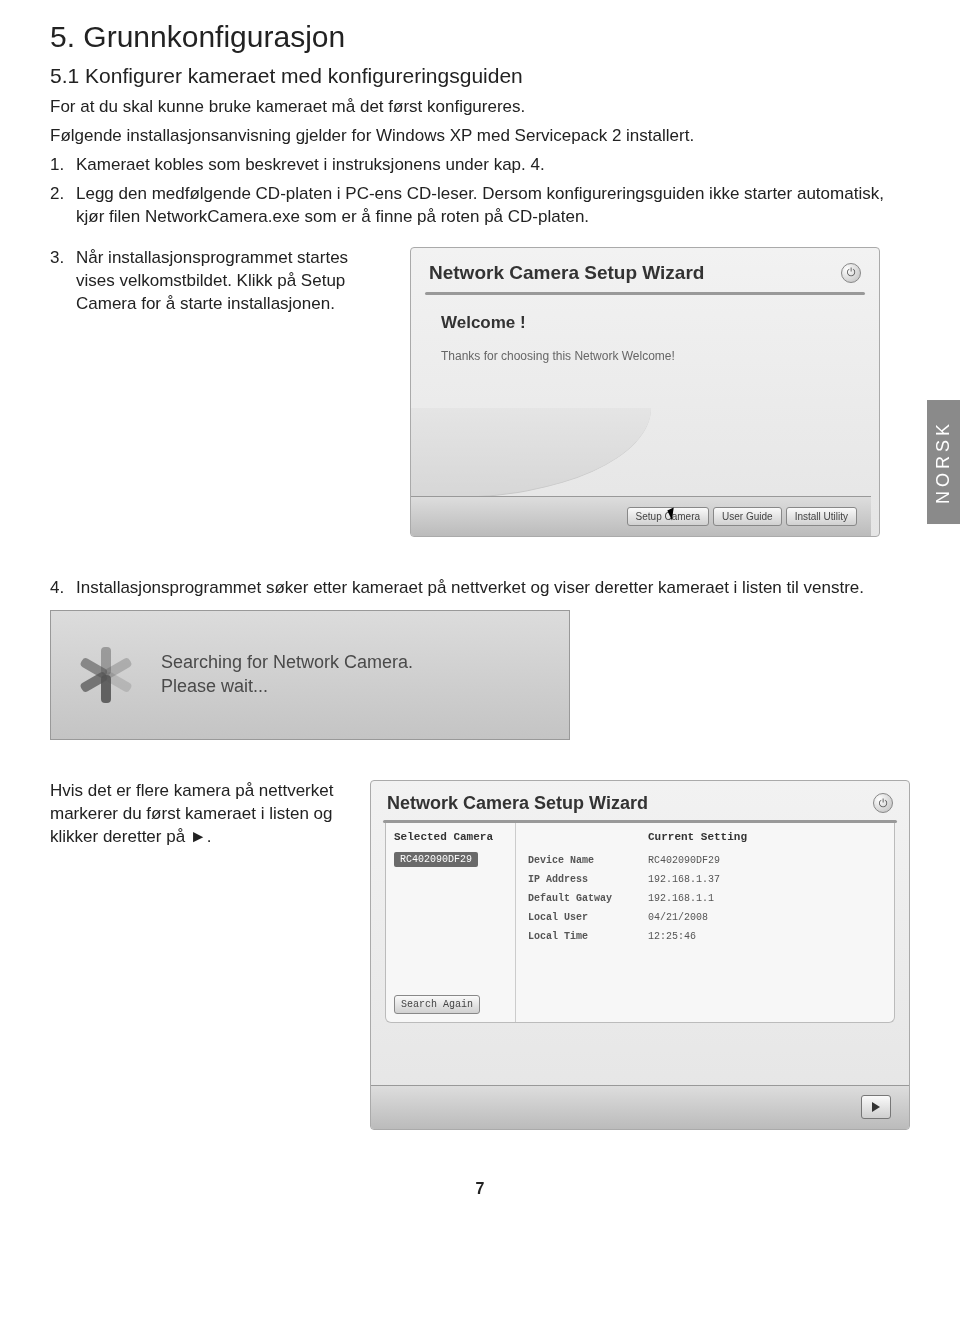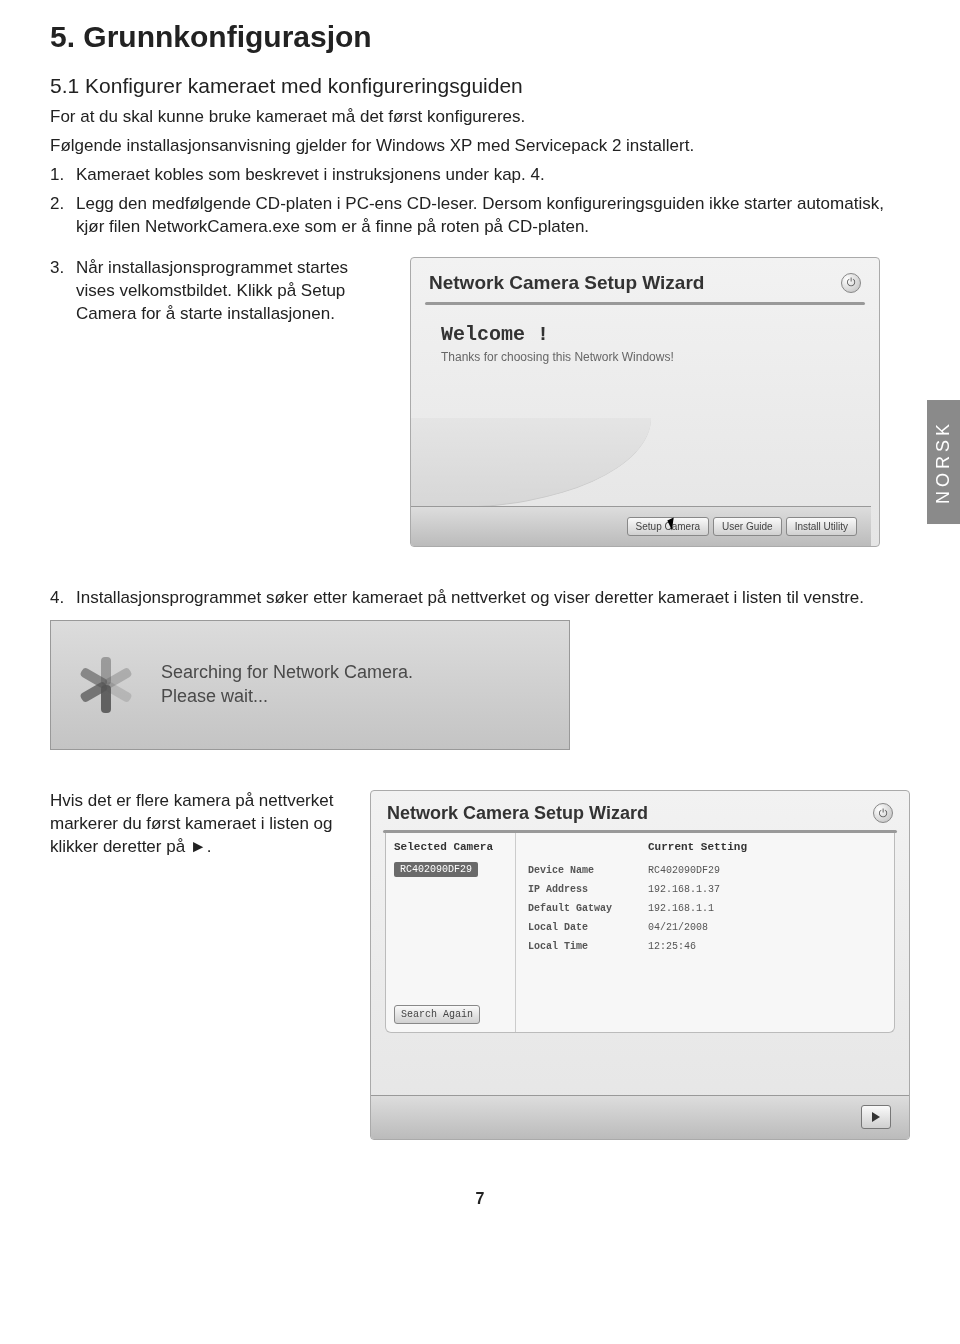--- a/index.html
+++ b/index.html
@@ -4,21 +4,21 @@
 <style>
   * { box-sizing: border-box; margin: 0; padding: 0; }
   body {
     font-family: Arial, Helvetica, sans-serif;
     background: #fff;
     color: #222;
     width: 960px;
     padding: 20px 50px 40px 50px;
     position: relative;
   }
-  h1 { font-size: 30px; font-weight: bold; margin-bottom: 20px; }
+  h1 { font-size: 30px; font-weight: normal; margin-bottom: 10px; }
   h2 { font-size: 21px; font-weight: normal; margin-bottom: 8px; }
   p { font-size: 17px; line-height: 1.35; margin-bottom: 6px; }
   .numbered { font-size: 17px; line-height: 1.35; margin-bottom: 6px; display: flex; }
   .numbered .num { width: 26px; flex-shrink: 0; }
   .numbered .txt { flex: 1; }
   .row3 { display: flex; gap: 20px; margin-top: 18px; align-items: flex-start; }
   .row3 .txtcol { flex: 0 0 340px; }
   .row3 .imgcol { flex: 1; }
   .side-tab {
     position: absolute;
@@ -51,21 +51,21 @@
   }
   .wizard .titlebar .ttl { font-size: 19px; font-weight: bold; color: #333; }
   .powerbtn {
     width: 20px; height: 20px; border-radius: 50%;
     background: radial-gradient(circle at 30% 30%, #fff, #bbb);
     border: 1px solid #888; display: flex; align-items: center; justify-content: center;
     font-size: 11px; color: #555;
   }
   .wizard .hr { height: 3px; background: #999; margin: 0 14px; border-radius: 2px; }
   .wizard .body { padding: 18px 30px; }
-  .wizard .welcome { font-size: 20px; font-weight: bold; color: #333; margin-bottom: 4px; font-family: Liberation Mono, monospace; }
+  .wizard .welcome { font-size: 17px; font-weight: bold; color: #333; margin-bottom: 16px; }
   .wizard .thanks { font-size: 12px; color: #666; }
   .wizard .footer {
     position: absolute; bottom: 0; left: 0; right: 8px;
     height: 40px;
     background: linear-gradient(#ddd, #bbb);
     border-top: 1px solid #999;
     display: flex; justify-content: flex-end; align-items: center; gap: 4px;
     padding-right: 14px;
   }
   .wbtn {
@@ -219,21 +219,21 @@
   <div class="imgcol">
     <div class="wizard">
       <div class="titlebar">
         <div class="ttl">Network Camera Setup Wizard</div>
         <div class="powerbtn">⏻</div>
       </div>
       <div class="hr"></div>
       <div class="swoosh"></div>
       <div class="body">
         <div class="welcome">Welcome !</div>
-        <div class="thanks">Thanks for choosing this Network Windows!</div>
+        <div class="thanks">Thanks for choosing this Network Welcome!</div>
       </div>
       <div class="footer">
         <div class="wbtn">Setup Camera</div>
         <div class="wbtn">User Guide</div>
         <div class="wbtn">Install Utility</div>
       </div>
       <div class="cursor"></div>
     </div>
   </div>
 </div>
@@ -289,21 +289,21 @@
               </div>
               <div class="kvrow">
                 <div class="k">IP Address</div>
                 <div>192.168.1.37</div>
               </div>
               <div class="kvrow">
                 <div class="k">Default Gatway</div>
                 <div>192.168.1.1</div>
               </div>
               <div class="kvrow">
-                <div class="k">Local Date</div>
+                <div class="k">Local User</div>
                 <div>04/21/2008</div>
               </div>
               <div class="kvrow">
                 <div class="k">Local Time</div>
                 <div>12:25:46</div>
               </div>
             </div>
         </div>
       </div>
       <div class="footer">

